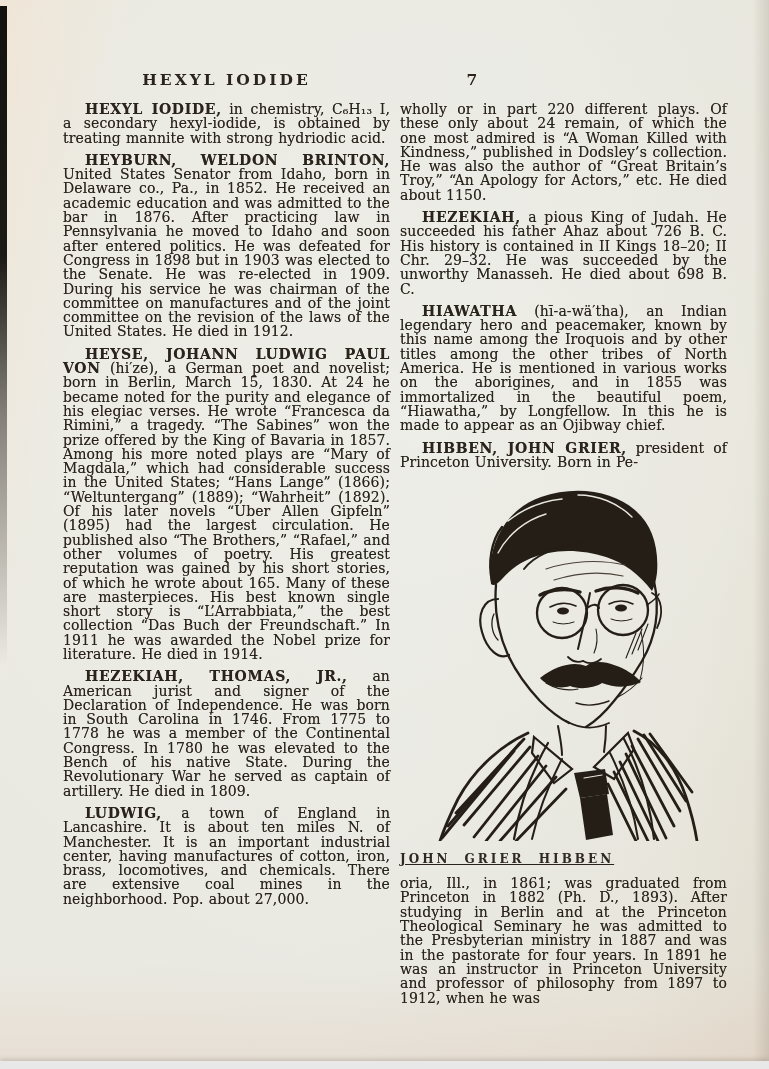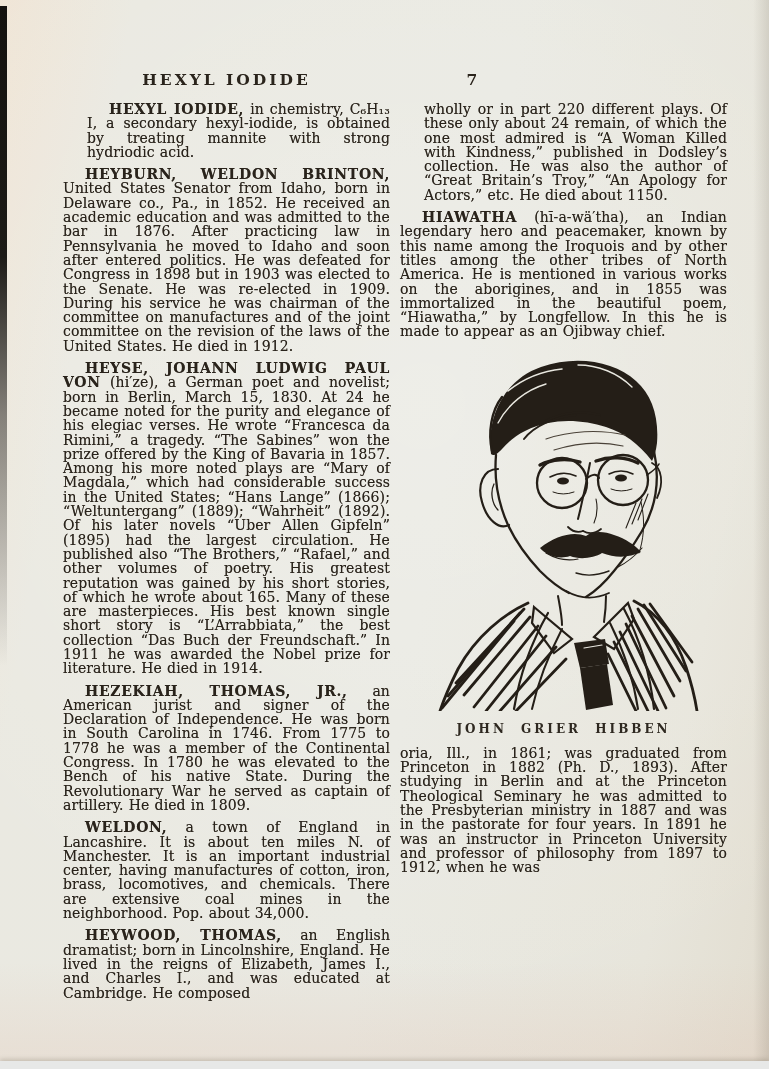--- a/index.html
+++ b/index.html
@@ -34,24 +34,24 @@
   }
   .rh-left,.rh-right{width:327px;text-align:center;}
   .rh-num{position:absolute;left:392px;top:0;width:34px;text-align:center;letter-spacing:0;}
   .columns{display:flex;gap:10px;margin-left:63px;width:664px;}
   .col{width:327px;}
   .entry{
     margin:8px 0 0 0;text-indent:22px;text-align:justify;
     font-size:14px;line-height:14.3px;word-spacing:.6px;letter-spacing:.1px;
     text-shadow:0 0 .4px rgba(43,35,26,.55);
   }
-  .col .entry:first-child{margin-top:0;margin-left:24px;}
+  .col .entry:first-child{margin-top:0;}
   .cont{text-indent:0;}
   .term{font-weight:bold;letter-spacing:.7px;}
-  .portrait-figure{margin:12px 0 0 0;text-align:center;}
+  .portrait-figure{margin:12px 0 0 0;text-decoration:underline;}
   .portrait-figure svg{display:block;margin:0 auto;}
   .portrait-caption{
     display:block;margin-top:11px;font-size:12px;font-weight:bold;
     letter-spacing:3px;word-spacing:7px;color:#2e2820;
   }
 </style>
 </head>
 <body>
 
 <div class="page">
@@ -63,27 +63,28 @@
     <span class="rh-num">7</span>
   </header>
 
   <div class="columns">
 
     <div class="col">
       <p class="entry"><b class="term">HEXYL IODIDE,</b><span> in chemistry, C₆H₁₃ I, a secondary hexyl-iodide, is obtained by treating mannite with strong hydriodic acid.</span></p>
       <p class="entry"><b class="term">HEYBURN, WELDON BRINTON,</b><span> United States Senator from Idaho, born in Delaware co., Pa., in 1852. He received an academic education and was admitted to the bar in 1876. After practicing law in Pennsylvania he moved to Idaho and soon after entered politics. He was defeated for Congress in 1898 but in 1903 was elected to the Senate. He was re-elected in 1909. During his service he was chairman of the committee on manufactures and of the joint committee on the revision of the laws of the United States. He died in 1912.</span></p>
       <p class="entry"><b class="term">HEYSE, JOHANN LUDWIG PAUL VON</b><span> (hi′ze), a German poet and novelist; born in Berlin, March 15, 1830. At 24 he became noted for the purity and elegance of his elegiac verses. He wrote “Francesca da Rimini,” a tragedy. “The Sabines” won the prize offered by the King of Bavaria in 1857. Among his more noted plays are “Mary of Magdala,” which had considerable success in the United States; “Hans Lange” (1866); “Weltuntergang” (1889); “Wahrheit” (1892). Of his later novels “Uber Allen Gipfeln” (1895) had the largest circulation. He published also “The Brothers,” “Rafael,” and other volumes of poetry. His greatest reputation was gained by his short stories, of which he wrote about 165. Many of these are masterpieces. His best known single short story is “L’Arrabbiata,” the best collection “Das Buch der Freundschaft.” In 1911 he was awarded the Nobel prize for literature. He died in 1914.</span></p>
       <p class="entry"><b class="term">HEZEKIAH, THOMAS, JR.,</b><span> an American jurist and signer of the Declaration of Independence. He was born in South Carolina in 1746. From 1775 to 1778 he was a member of the Continental Congress. In 1780 he was elevated to the Bench of his native State. During the Revolutionary War he served as captain of artillery. He died in 1809.</span></p>
-      <p class="entry"><b class="term">WELDON,</b><span> a town of England in Lancashire. It is about ten miles N. of Manchester. It is an important industrial center, having manufactures of cotton, iron, brass, locomotives, and chemicals. There are extensive coal mines in the neighborhood. Pop. about 34,000.</span></p>
-      <p class="entry"><b class="term">HEYWOOD, THOMAS,</b><span> an English dramatist; born in Lincolnshire, England. He lived in the reigns of Elizabeth, James I., and Charles I., and was educated at Cambridge. He composed</span></p>
+      <p class="entry"><b class="term">LUDWIG,</b><span> a town of England in Lancashire. It is about ten miles N. of Manchester. It is an important industrial center, having manufactures of cotton, iron, brass, locomotives, and chemicals. There are extensive coal mines in the neighborhood. Pop. about 27,000.</span></p>
     </div>
 
     <div class="col">
       <p class="entry cont">wholly or in part 220 different plays. Of these only about 24 remain, of which the one most admired is “A Woman Killed with Kindness,” published in Dodsley’s collection. He was also the author of “Great Britain’s Troy,” “An Apology for Actors,” etc. He died about 1150.</p>
+      <p class="entry"><b class="term">HEZEKIAH,</b><span> a pious King of Judah. He succeeded his father Ahaz about 726 B. C. His history is contained in II Kings 18–20; II Chr. 29–32. He was succeeded by the unworthy Manasseh. He died about 698 B. C.</span></p>
       <p class="entry"><b class="term">HIAWATHA</b><span> (hī-a-wä′tha), an Indian legendary hero and peacemaker, known by this name among the Iroquois and by other titles among the other tribes of North America. He is mentioned in various works on the aborigines, and in 1855 was immortalized in the beautiful poem, “Hiawatha,” by Longfellow. In this he is made to appear as an Ojibway chief.</span></p>
+      <p class="entry"><b class="term">HIBBEN, JOHN GRIER,</b><span> president of Princeton University. Born in Pe-</span></p>
 
       <figure class="portrait-figure" style="margin:12px 0 0 0;">
         <svg width="272" height="360" viewBox="0 0 272 360">
           <g fill="none" stroke="#241e17" stroke-width="2" stroke-linecap="round">
 
             <g>
               <path d="M63,103 C58,64 78,28 113,16 C148,4 186,10 208,30 C224,44 231,66 229,92 C228,100 226,106 224,110 C210,92 196,82 178,76 C160,70 138,68 120,72 C100,76 84,86 74,98 C70,102 66,106 63,103 Z" fill="#241e17" stroke="none"></path>
               <path d="M80,40 C95,28 114,20 134,18" stroke="#e9e8e0" stroke-width="1.6"></path>
               <path d="M70,72 C80,53 98,39 118,33" stroke="#e9e8e0" stroke-width="1.4"></path>
               <path d="M150,14 C170,14 190,22 204,36" stroke="#e9e8e0" stroke-width="1.4"></path>

